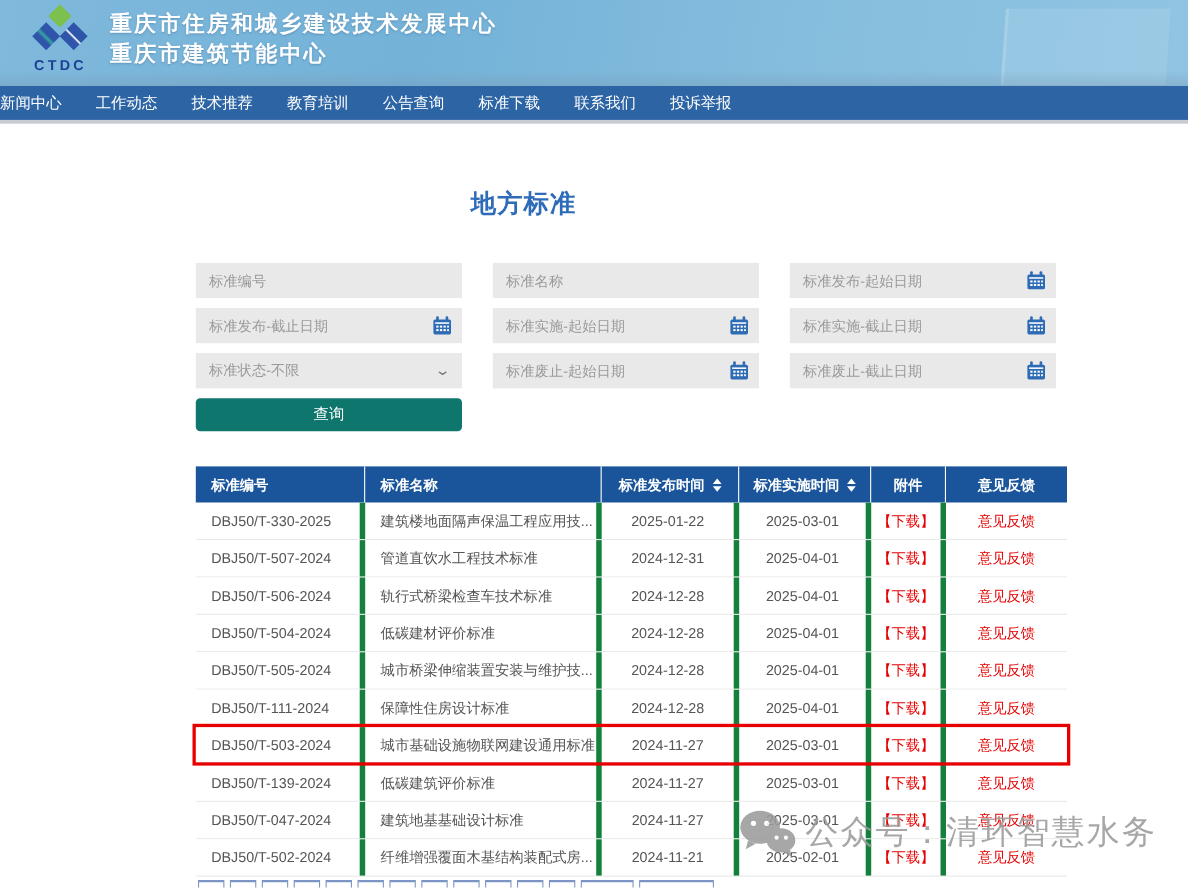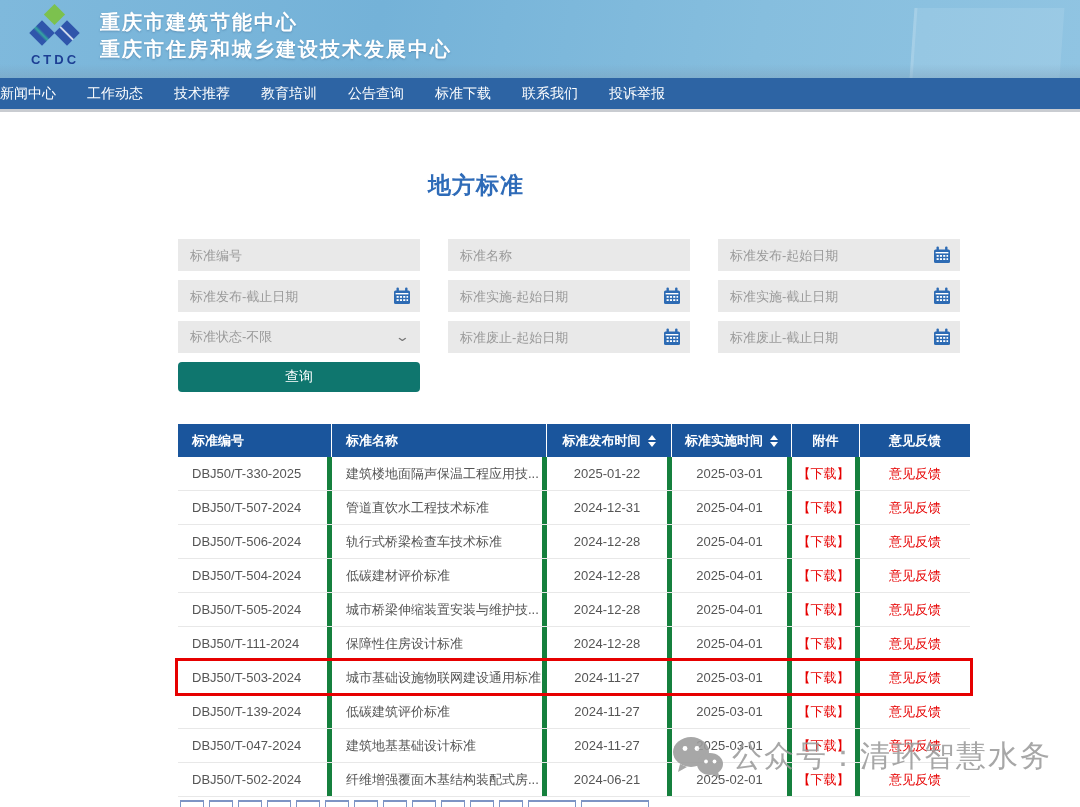--- a/index.html
+++ b/index.html
@@ -93,22 +93,22 @@
 
   <div class="hero">
     <div class="bldg"></div>
     <div class="logo">
       <span class="d d-green"></span>
       <span class="d d-left"></span>
       <span class="d d-right"></span>
       <span class="ctdc">CTDC</span>
     </div>
     <div class="hero-titles">
+      <div>重庆市住房和城乡建设技术发展中心</div>
       <div>重庆市建筑节能中心</div>
-      <div>重庆市住房和城乡建设技术发展中心</div>
     </div>
   </div>
 
   <nav class="nav">
 
   <a>新闻中心</a>
       <a>工作动态</a>
       <a>技术推荐</a>
       <a>教育培训</a>
       <a>公告查询</a>
@@ -396,21 +396,21 @@
             <a class="red-link">【下载】</a>
           </div>
           <div class="td c5">
             <a class="red-link">意见反馈</a>
           </div>
         </div>
 
         <div class="trow">
           <div class="td c0 left">DBJ50/T-502-2024</div>
           <div class="td c1 left">纤维增强覆面木基结构装配式房...</div>
-          <div class="td c2">2024-06-21</div>
+          <div class="td c2">2024-11-21</div>
           <div class="td c3">2025-02-01</div>
           <div class="td c4">
             <a class="red-link">【下载】</a>
           </div>
           <div class="td c5">
             <a class="red-link">意见反馈</a>
           </div>
         </div>
       </div>
   </div>

